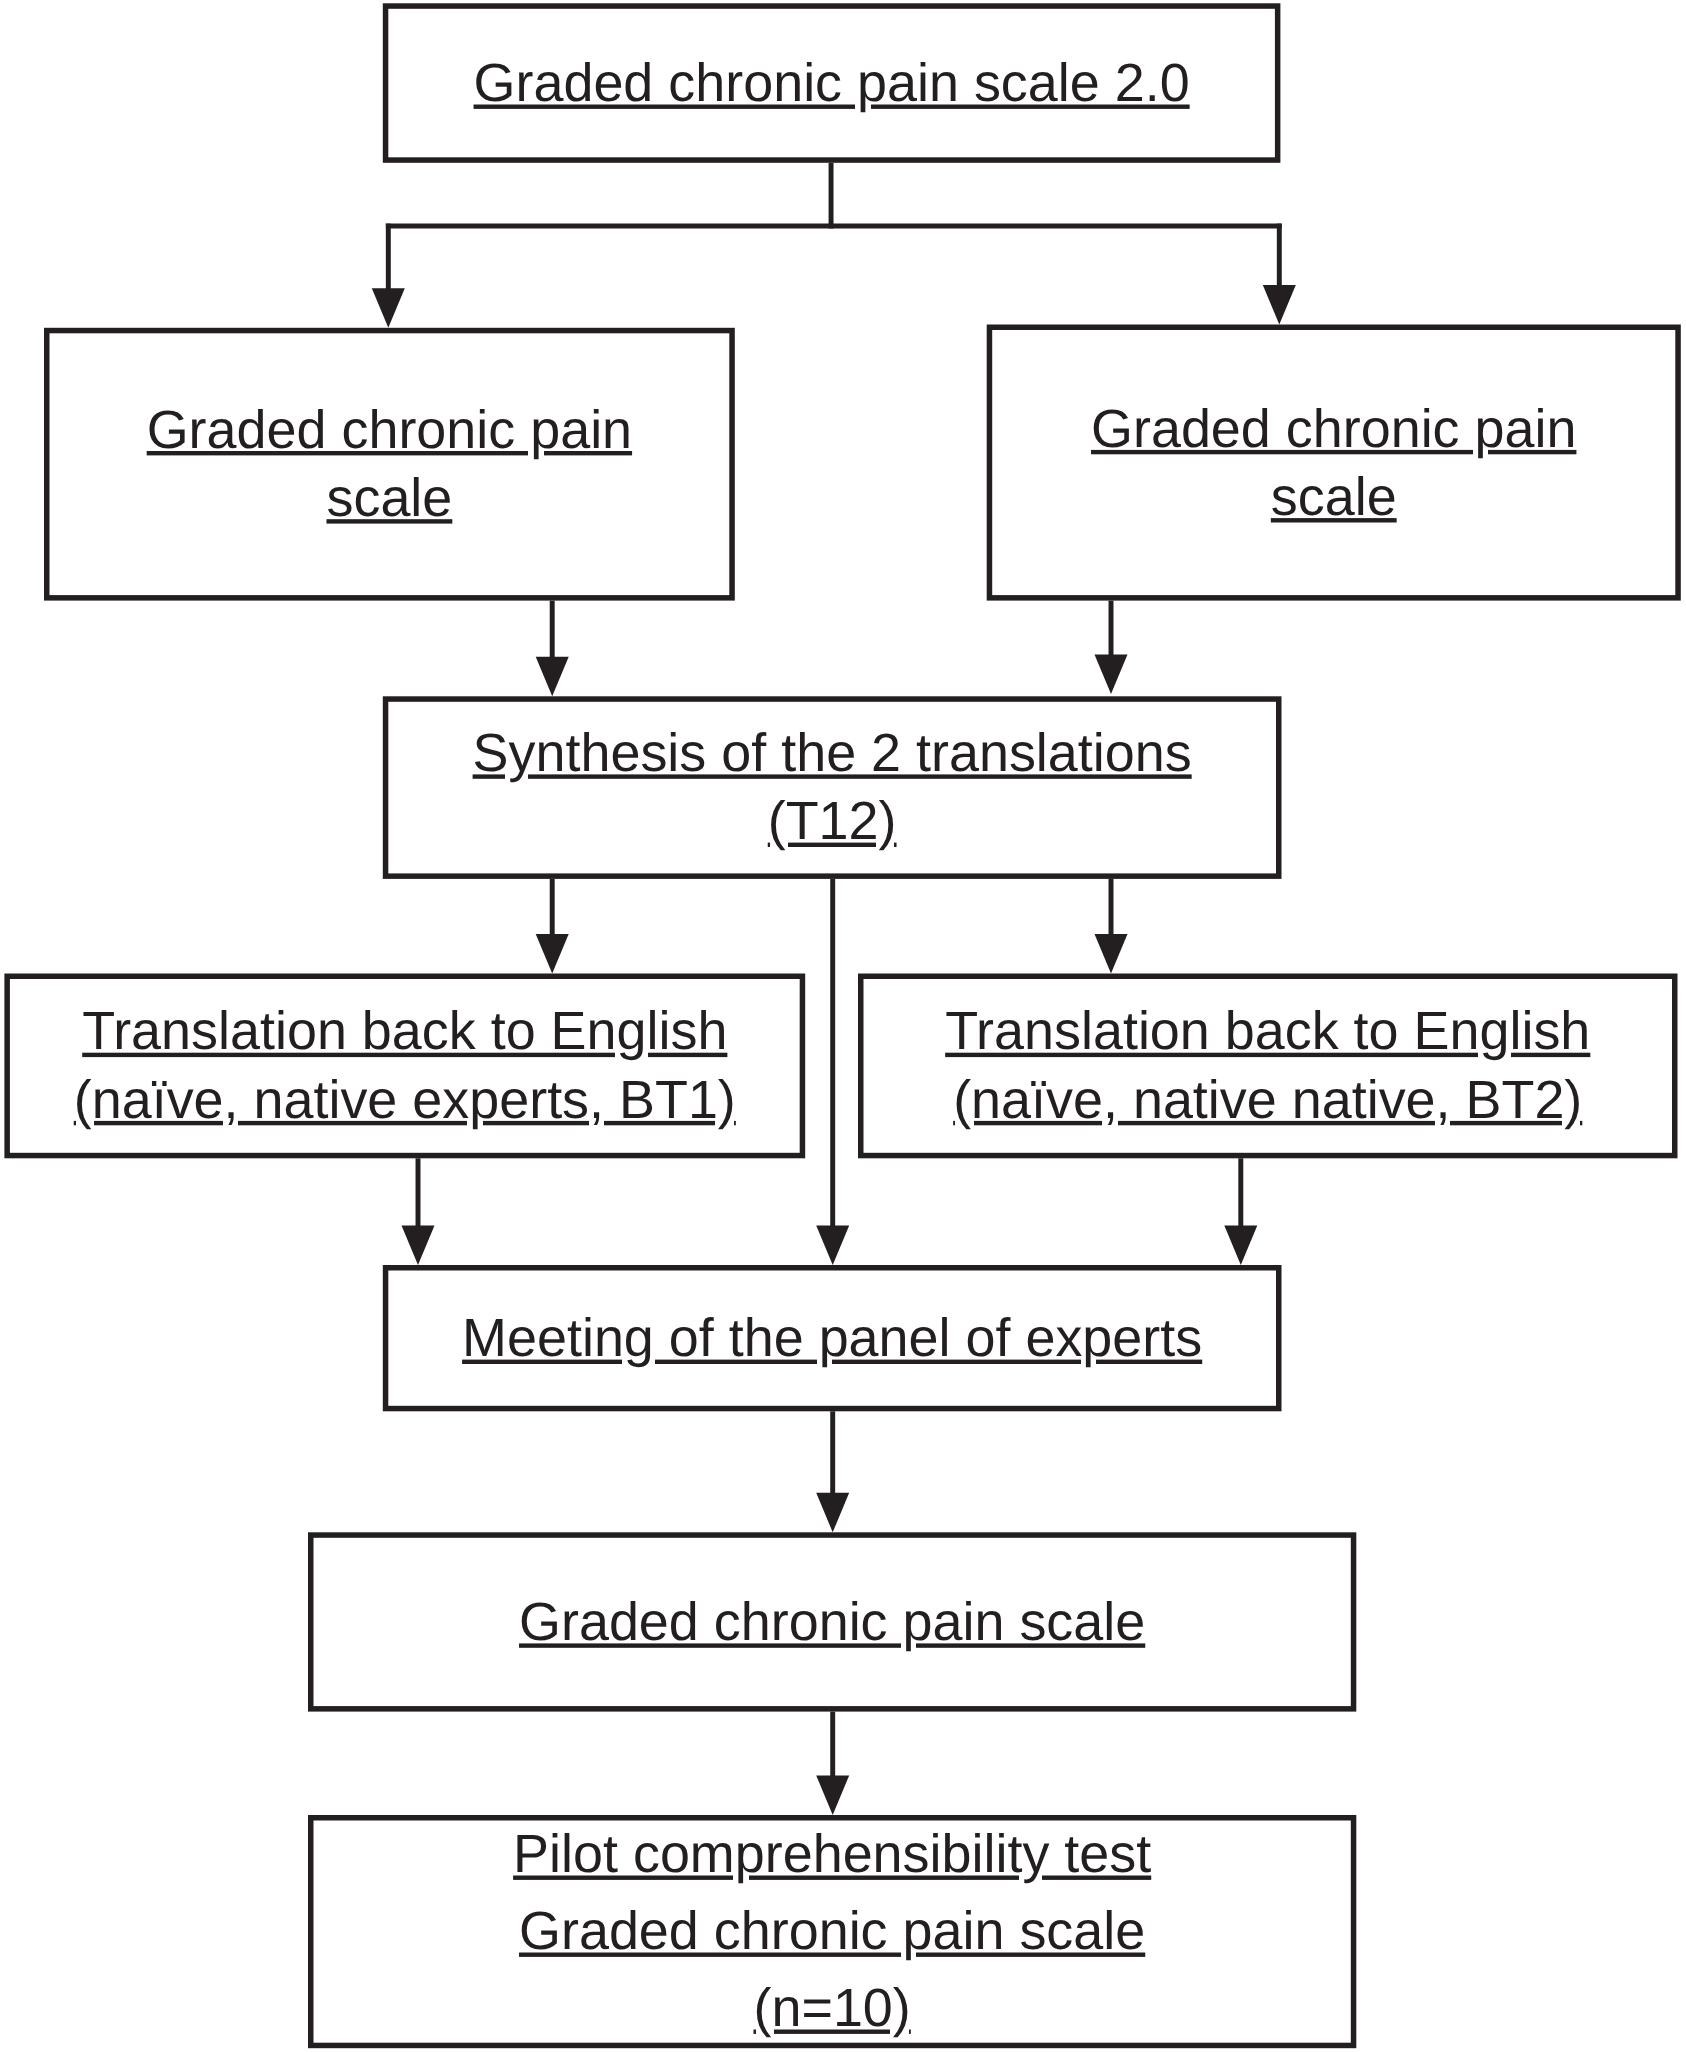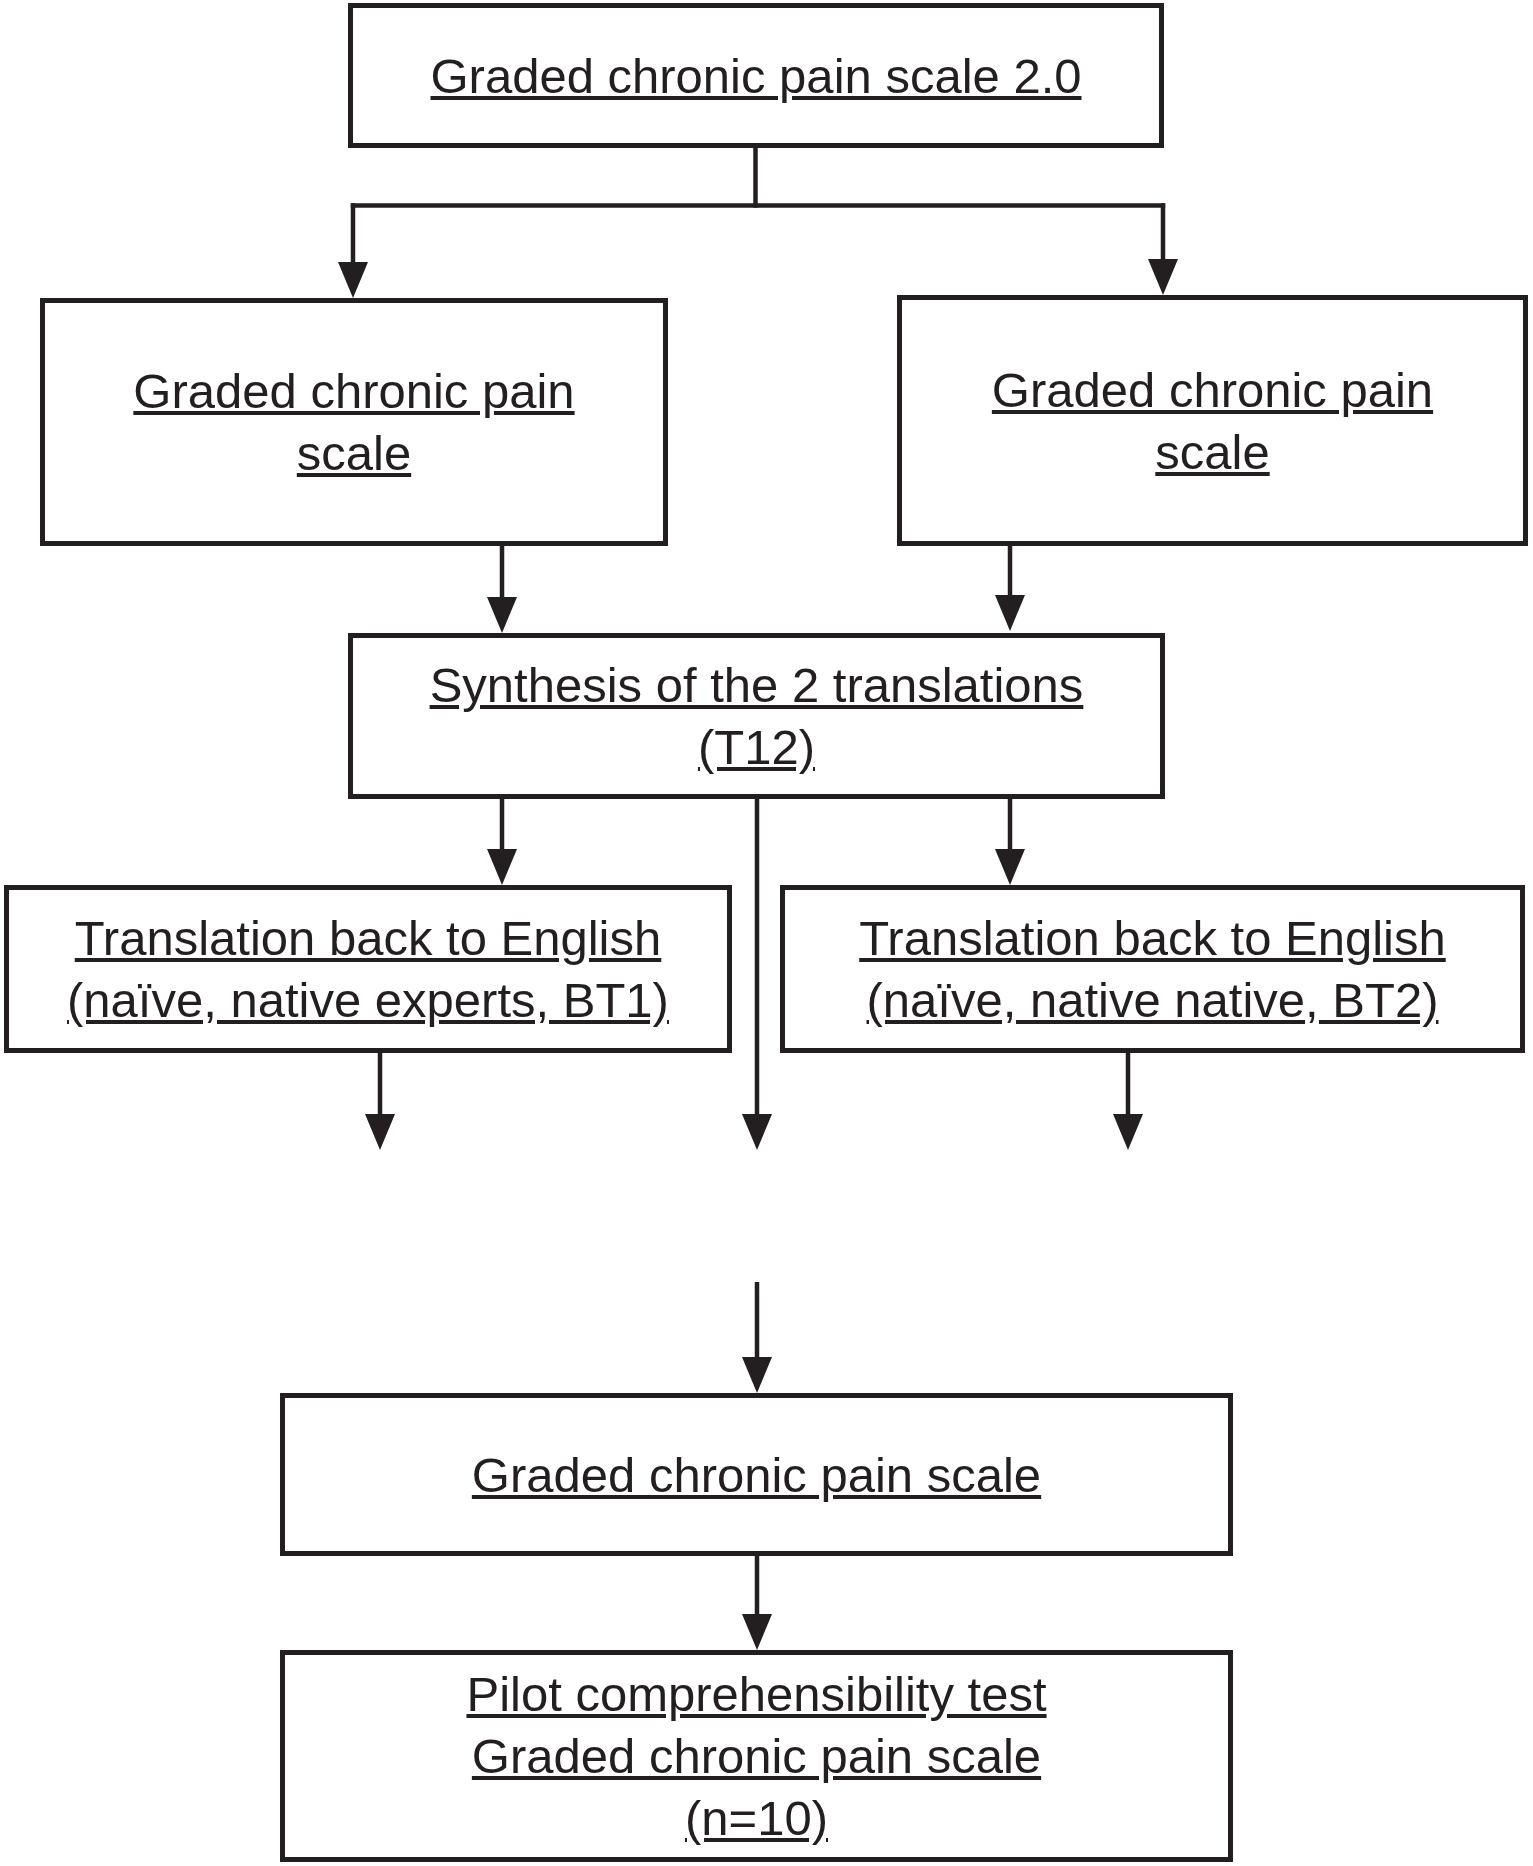--- a/index.html
+++ b/index.html
@@ -117,24 +117,27 @@
   <div class="node" style="left:4px; top:885px; width:728px; height:168px;">
     <div class="tline">Translation back to English</div>
     <div class="tline">(naïve, native experts, BT1)</div>
   </div>
 
   <div class="node" style="left:780px; top:885px; width:745px; height:168px;">
     <div class="tline">Translation back to English</div>
     <div class="tline">(naïve, native native, BT2)</div>
   </div>
 
+  <div class="node" style="left:348px; top:1150px; width:817px; height:133px;">
+    <div class="tline">Meeting of the panel of experts</div>
+  </div>
 
   <div class="node" style="left:280px; top:1393px; width:953px; height:163px;">
     <div class="tline">Graded chronic pain scale</div>
   </div>
 
-  <div class="node" style="left:280px; top:1650px; width:953px; height:212px;">
+  <div class="node" style="left:280px; top:1650px; width:953px; height:212px;justify-content:space-between;">
     <div class="tline">Pilot comprehensibility test</div>
     <div class="tline">Graded chronic pain scale</div>
     <div class="tline">(n=10)</div>
   </div>
 
 </div>
 
 </body></html>

